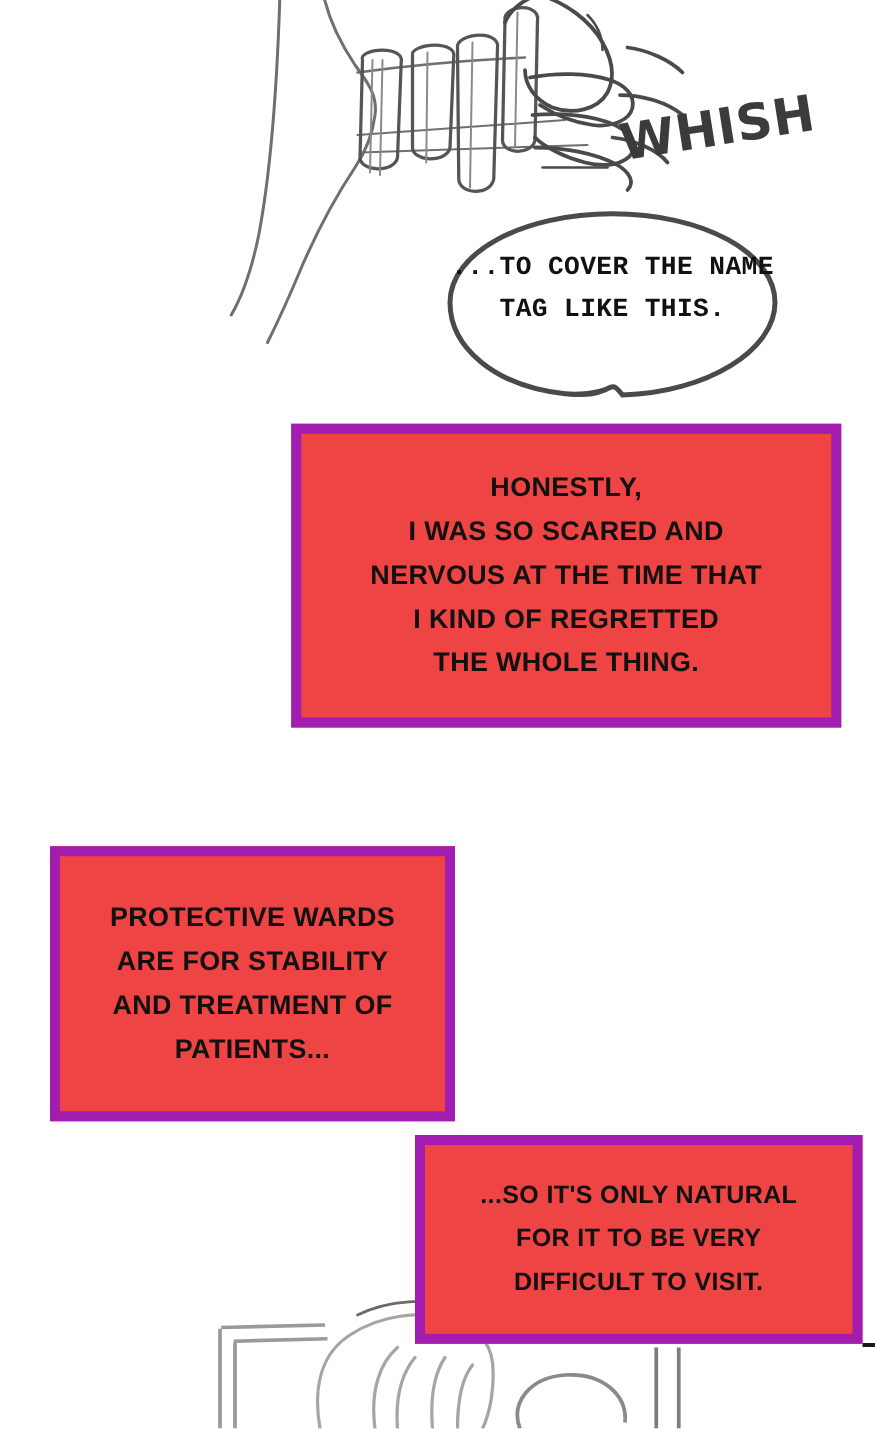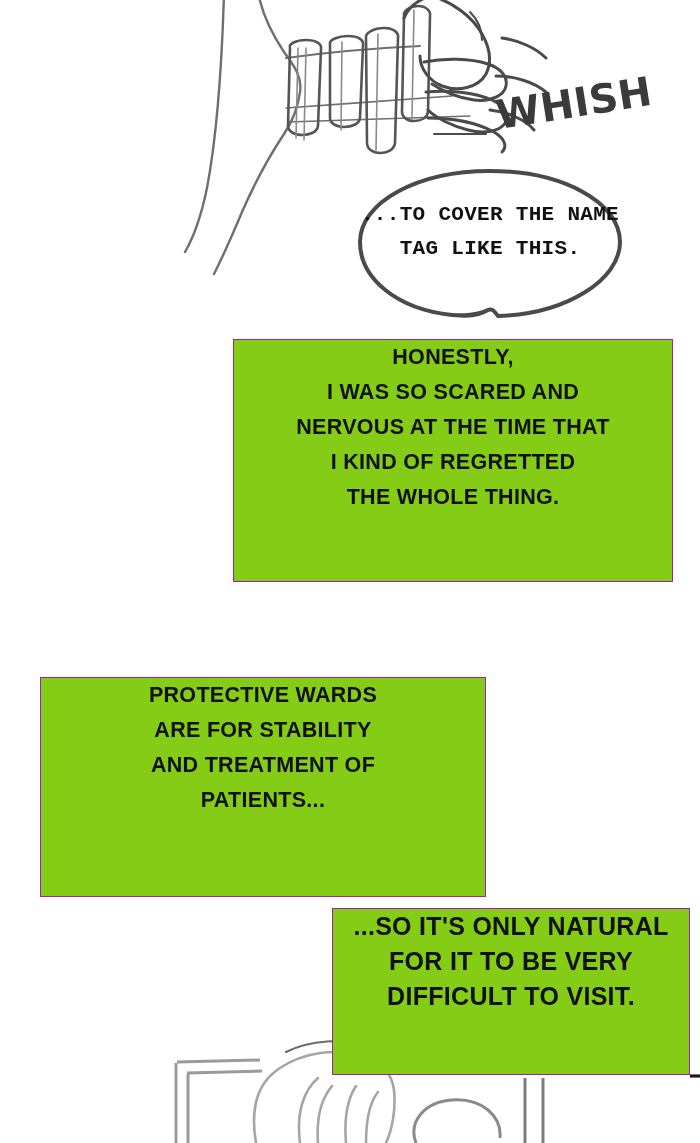--- a/index.html
+++ b/index.html
@@ -59,24 +59,25 @@
     font-weight: 700;
     font-size: 21px;
     line-height: 34px;
     color: #111111;
     letter-spacing: 0.3px;
   }
 
   
   .caption-box {
     position: absolute;
-    background: #84cc16;
-    border: 1px solid #a21caf;
+    background: #ef4444;
+    border: 8px solid #a21caf;
     box-sizing: border-box;
     display: flex;
+    align-items: center;
     justify-content: center;
   }
   .caption-text {
     text-align: center;
     font-family: "Liberation Sans", sans-serif;
     font-weight: 700;
     color: #111111;
     letter-spacing: 0.3px;
     white-space: pre-line;
   }
@@ -88,36 +89,36 @@
     height: 243px;
   }
   #box-regret .caption-text {
     font-size: 21.5px;
     line-height: 35px;
   }
 
   #box-wards {
     left: 40px;
     top: 677px;
-    width: 446px;
+    width: 324px;
     height: 220px;
   }
   #box-wards .caption-text {
     font-size: 21.5px;
     line-height: 35px;
   }
 
   #box-visit {
     left: 332px;
     top: 908px;
     width: 358px;
     height: 167px;
   }
   #box-visit .caption-text {
-    font-size: 25px;
+    font-size: 20px;
     line-height: 35px;
   }
 </style>
 </head>
 <body>
 
 <div id="page">
 
   <svg class="art-layer" viewBox="0 0 700 1143" width="700" height="1143" aria-hidden="true">
     <g fill="none" stroke="#6f6f6f" stroke-width="2.4" stroke-linecap="round" stroke-linejoin="round">

